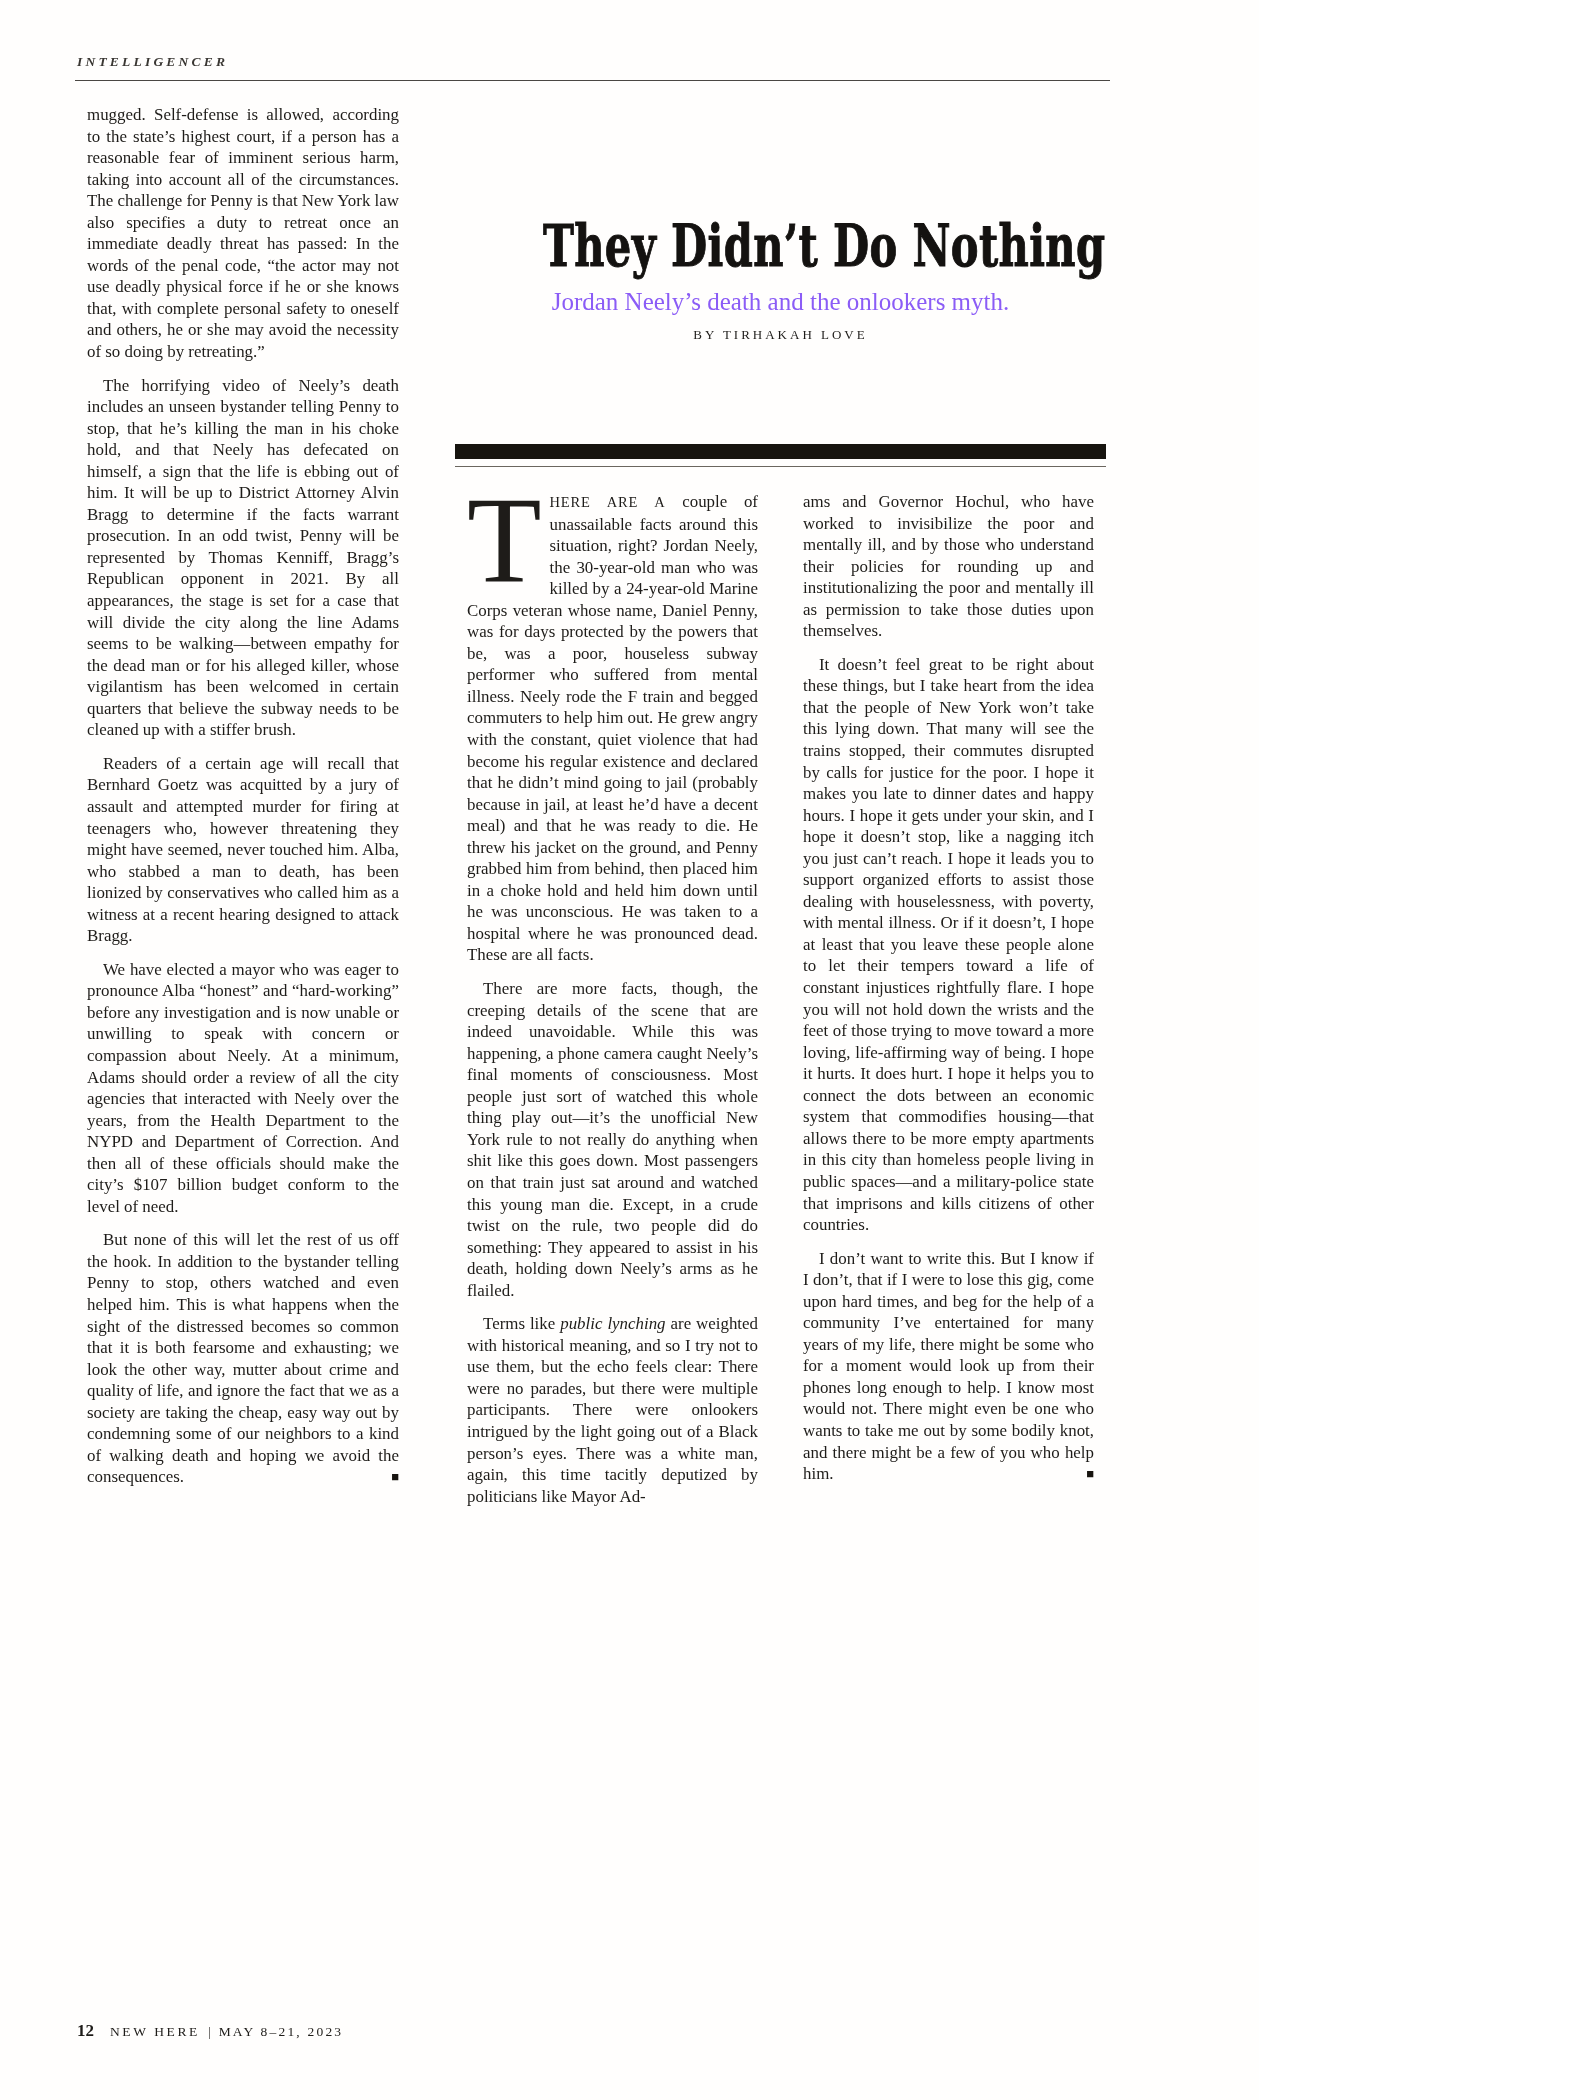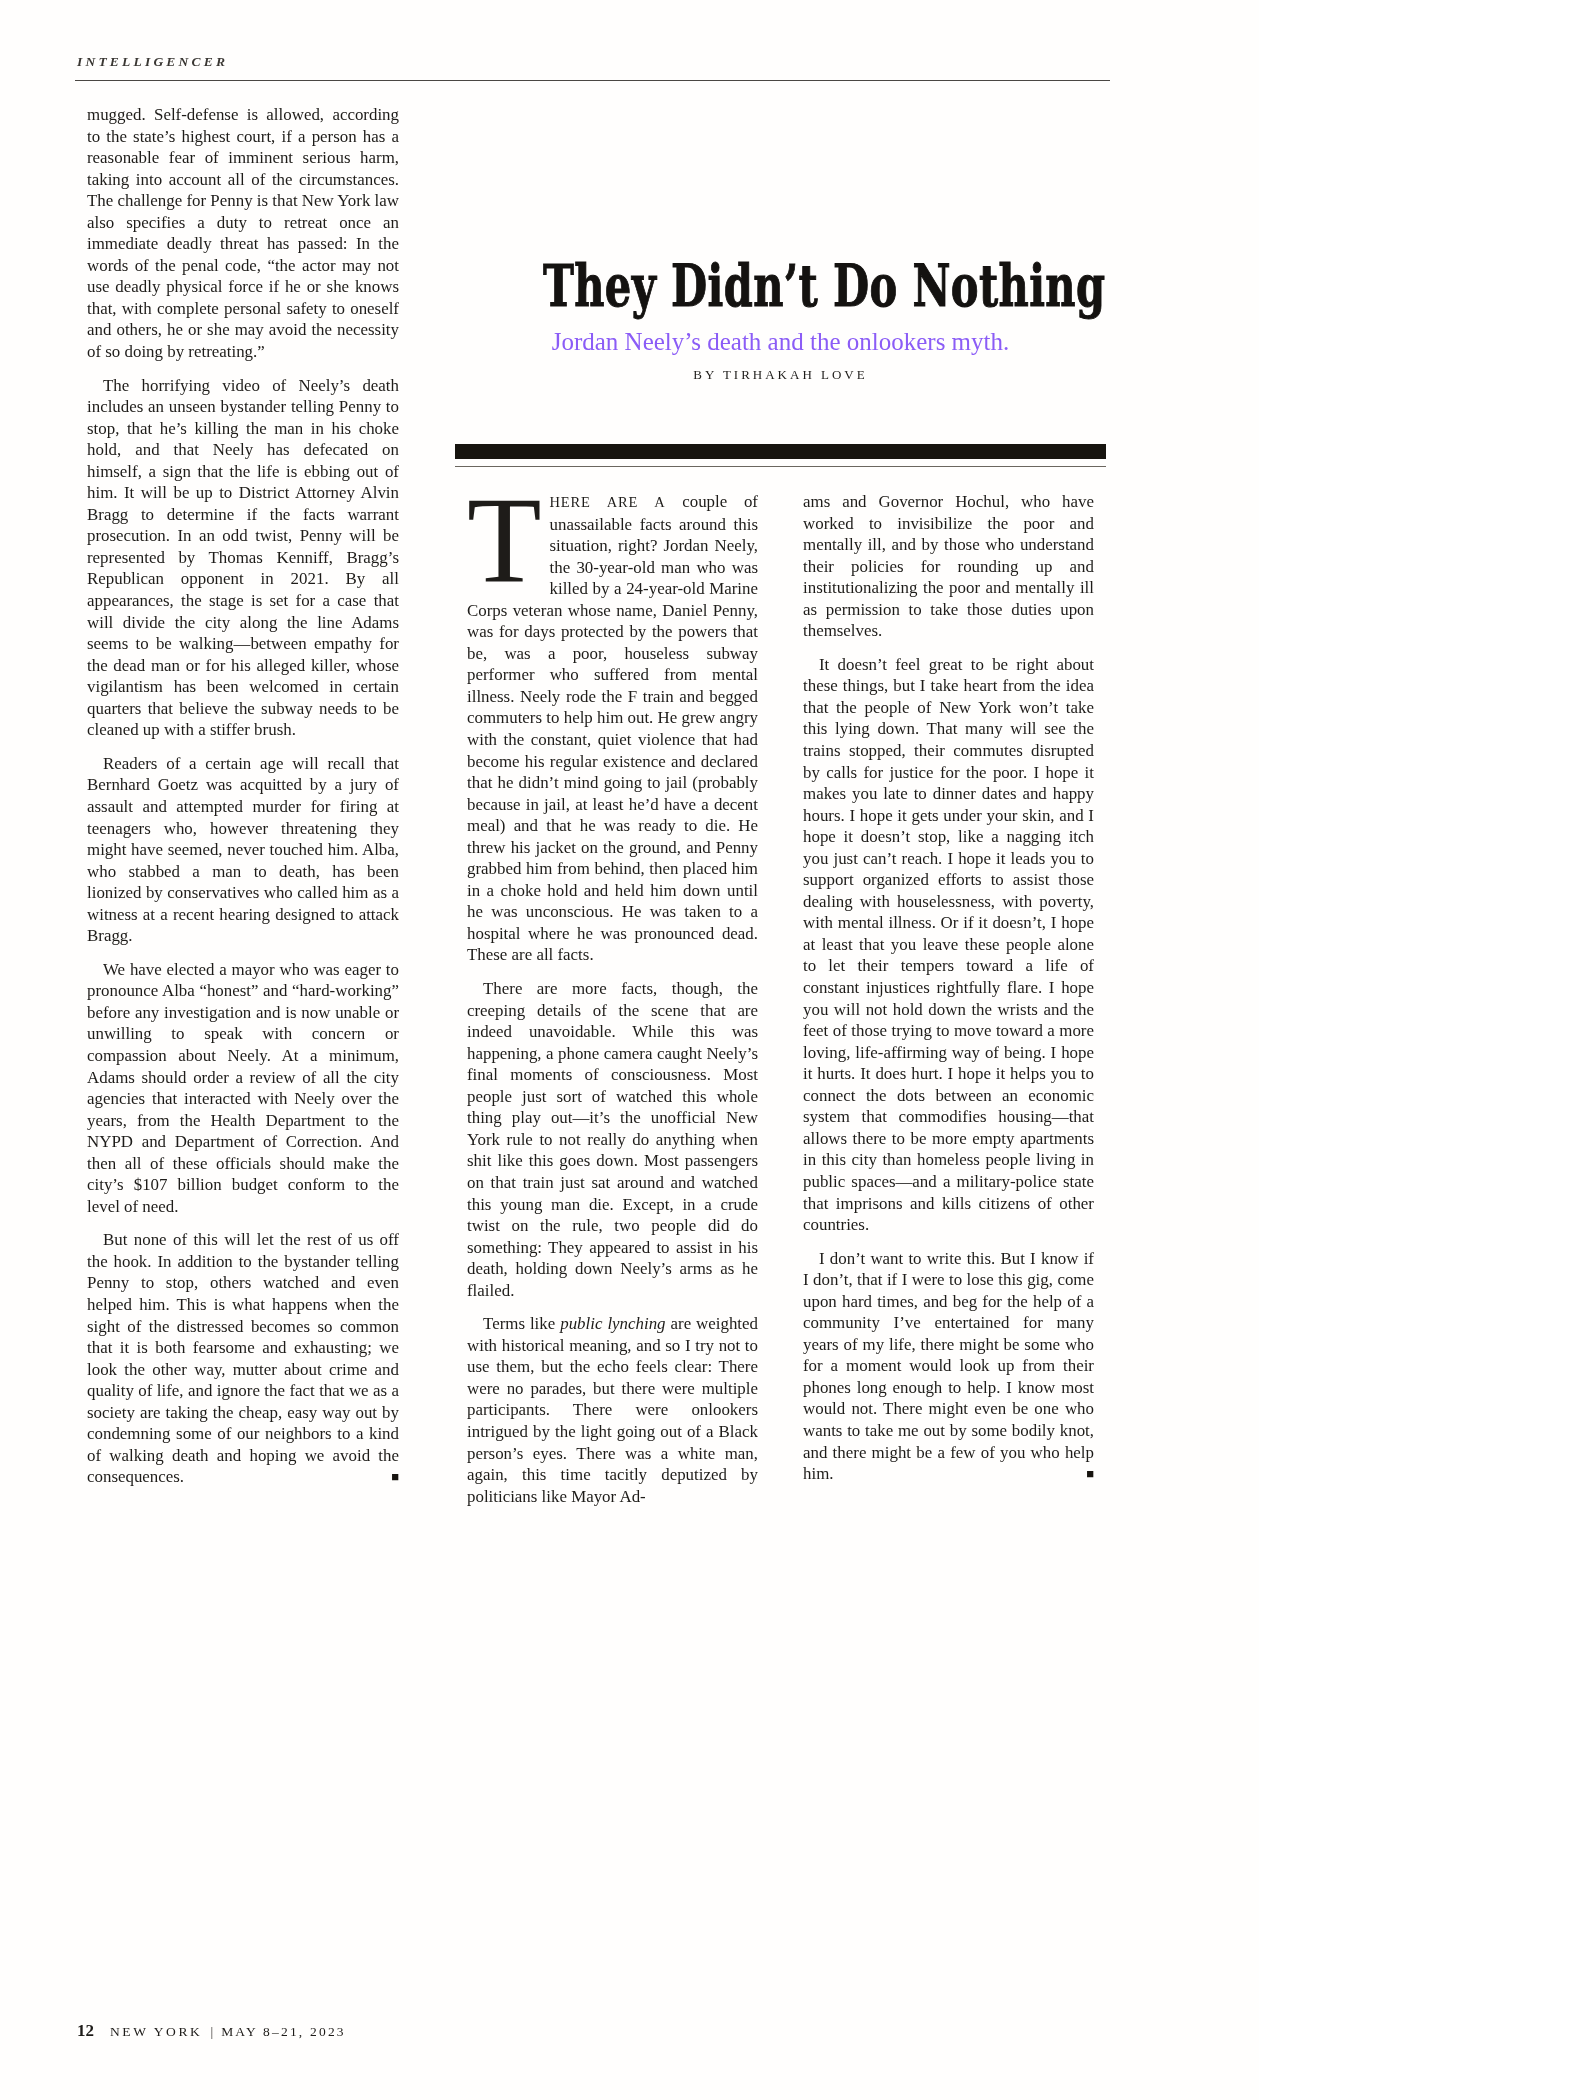--- a/index.html
+++ b/index.html
@@ -53,21 +53,20 @@
   }
   .par.indent { text-indent: 16px; }
 
   
   .article-header {
     position: absolute;
     left: 455px;
     top: 216px;
     width: 651px;
     text-align: center;
-    margin-top: 40px;
   }
   .article-title {
     margin: 0;
     font-family: "DejaVu Serif", serif;
     font-weight: bold;
     font-size: 57px;
     line-height: 60px;
     letter-spacing: 0.5px;
     color: #141210;
     -webkit-text-stroke: 1px #141210;
@@ -202,18 +201,18 @@
     <div class="col">
       <p class="par">ams and Governor Hochul, who have worked to invisibilize the poor and mentally ill, and by those who understand their policies for rounding up and institutionalizing the poor and mentally ill as permission to take those duties upon themselves.</p>
       <p class="par indent">It doesn’t feel great to be right about these things, but I take heart from the idea that the people of New York won’t take this lying down. That many will see the trains stopped, their commutes disrupted by calls for justice for the poor. I hope it makes you late to dinner dates and happy hours. I hope it gets under your skin, and I hope it doesn’t stop, like a nagging itch you just can’t reach. I hope it leads you to support organized efforts to assist those dealing with houselessness, with poverty, with mental illness. Or if it doesn’t, I hope at least that you leave these people alone to let their tempers toward a life of constant injustices rightfully flare. I hope you will not hold down the wrists and the feet of those trying to move toward a more loving, life-affirming way of being. I hope it hurts. It does hurt. I hope it helps you to connect the dots between an economic system that commodifies housing—that allows there to be more empty apartments in this city than homeless people living in public spaces—and a military-police state that imprisons and kills citizens of other countries.</p>
       <p class="par indent"><span>I don’t want to write this. But I know if I don’t, that if I were to lose this gig, come upon hard times, and beg for the help of a community I’ve entertained for many years of my life, there might be some who for a moment would look up from their phones long enough to help. I know most would not. There might even be one who wants to take me out by some bodily knot, and there might be a few of you who help him.</span> <span class="end-mark">■</span></p>
     </div>
 
   </div>
 
   <div class="footer">
     <span class="page-number">12</span>
-    <span class="magazine">NEW YORK</span>
+    <span class="magazine">NEW HERE</span>
     <span class="sep">|</span>
     <span class="issue-date">MAY 8–21, 2023</span>
   </div>
 
 </div>
 
 </body></html>

